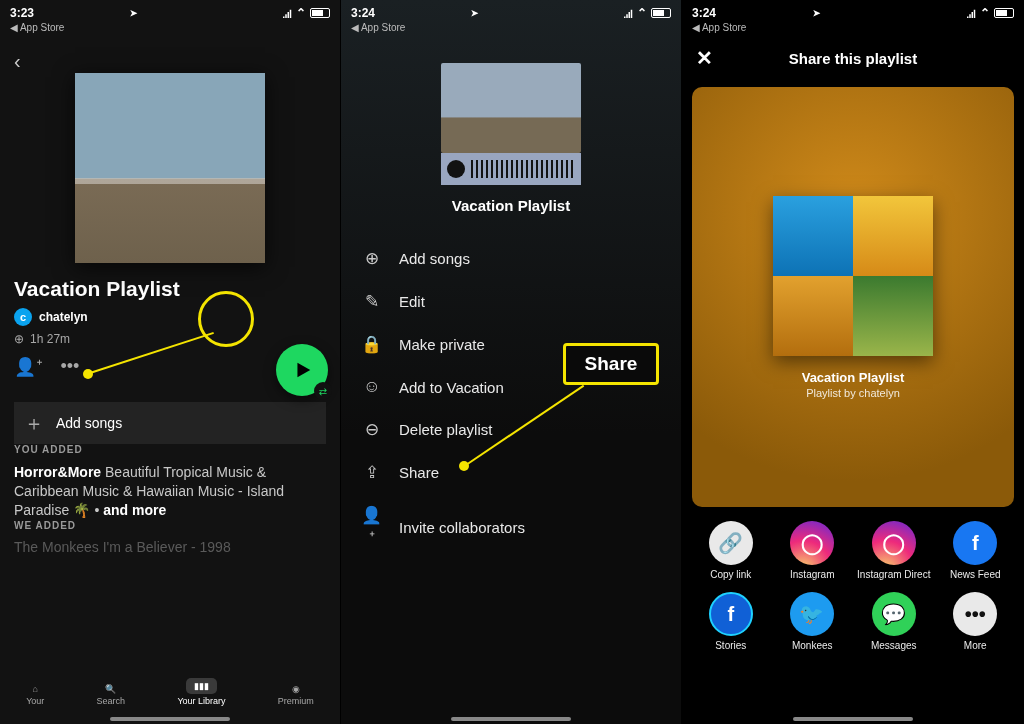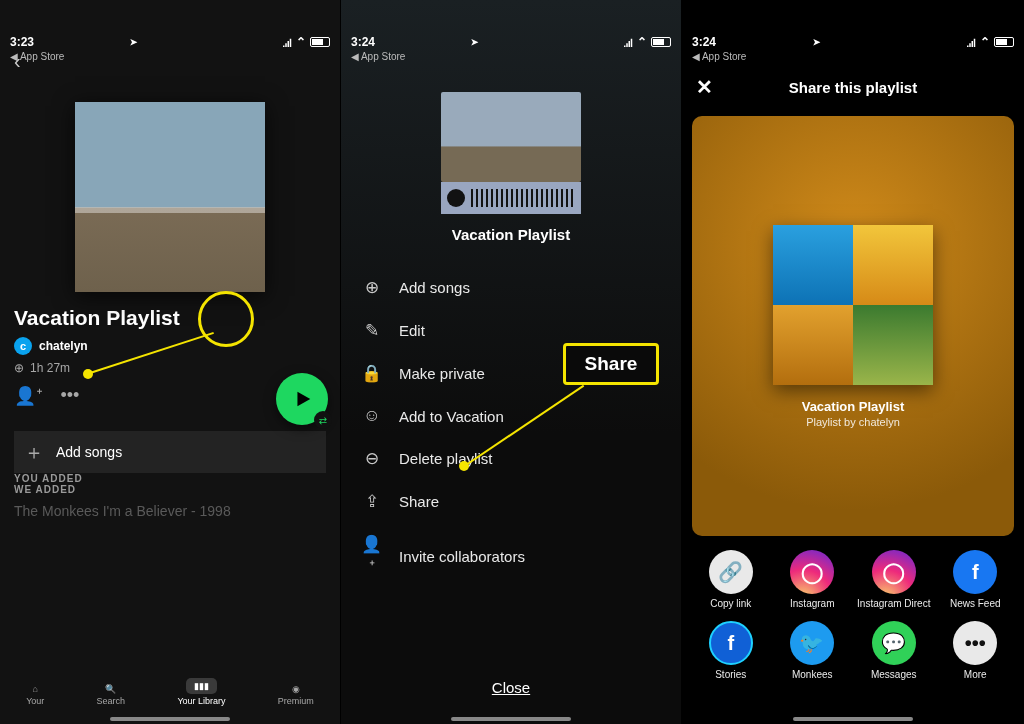--- a/index.html
+++ b/index.html
@@ -3,21 +3,21 @@
 <meta charset="utf-8">
 <style>
   * { box-sizing: border-box; margin: 0; padding: 0; font-family: -apple-system, "Helvetica Neue", Arial, sans-serif; }
   html, body { width: 1024px; height: 724px; background:#000; color:#fff; overflow:hidden; }
   .screens { display:flex; width:1024px; height:724px; }
   .screen { position:relative; height:724px; background:#121212; color:#e5e5e5; overflow:hidden; }
   .screen.s1 { width:341px; border-right:1px solid #000; }
   .screen.s2 { width:341px; border-right:1px solid #000; background:linear-gradient(#1a2023,#0c0c0c 60%); }
   .screen.s3 { width:342px; background:#000; }
   
-  .statusbar { display:flex; justify-content:space-between; align-items:center; padding:4px 10px 0 10px; font-size:12px; font-weight:600; color:#fff; height:22px;margin-top:29px;}
+  .statusbar { display:flex; justify-content:space-between; align-items:center; padding:4px 10px 0 10px; font-size:12px; font-weight:600; color:#fff; height:22px;}
   .status-right { display:flex; align-items:center; gap:4px; }
   .backapp { font-size:10px; color:#bbb; padding:0 10px 2px 10px; }
   
   .s1-body { position:relative; padding:0 14px; }
   .back-chevron { position:absolute; left:14px; top:50px; font-size:20px; color:#ccc; }
   .album { width:190px; height:190px; margin:38px auto 14px auto; background:linear-gradient(#88a6b8 55%,#7a6b55 56%,#6e614c); box-shadow:0 4px 20px rgba(0,0,0,.7); position:relative;}
   .album::before{content:"";position:absolute;left:0;right:0;top:55%;height:6px;background:rgba(255,255,255,.4);}
   .s1-title { font-size:21px; font-weight:700; color:#fff; }
   .owner-row { display:flex; align-items:center; gap:7px; margin-top:7px; }
   .avatar { width:18px; height:18px; border-radius:50%; background:#0aa3ef; color:#fff; display:flex; align-items:center; justify-content:center; font-size:11px; font-weight:700;}
@@ -122,20 +122,24 @@
           <span class="shuffle-dot">⇄</span>
         </div>
       </div>
 
       <div class="addsongs">
         <span style="font-size:20px;color:#aaa;">＋</span>
         <span>Add songs</span>
       </div>
 
       <div class="section-h">YOU ADDED</div>
+      <div class="track1">
+        <span class="t">Horror&amp;More</span>
+        <span>Beautiful Tropical Music &amp; Caribbean Music &amp; Hawaiian Music - Island Paradise 🌴  •  </span><span class="more-bold">and more</span>
+      </div>
 
       <div class="section-h">WE ADDED</div>
       <div class="track-dim">The Monkees I'm a Believer - 1998</div>
     </div>
 
     <div class="tabbar">
       <div class="tab">
           <span>⌂</span>
           <span>Your</span>
         </div>
@@ -207,21 +211,20 @@
         <div class="mi">
             <span class="mic">⇪</span>
             <span>Share</span>
           </div>
         <div class="mi">
             <span class="mic">👤⁺</span>
             <span>Invite collaborators</span>
           </div>
       </div>
     </div>
-    <div class="close-link">Close</div>
     <div class="home-ind"></div>
 
     <div class="ann-rect" style="left:222px;top:343px;width:96px;height:42px;background:rgba(10,10,10,.9);">
         <span>Share</span>
       </div>
     <div class="ann-dot" style="left:118px;top:461px;"></div>
     <div class="ann-line" style="left:125px;top:464px;width:142px;transform:rotate(-34deg);transform-origin:left center;"></div>
   </div>
 
   <div class="screen s3">

